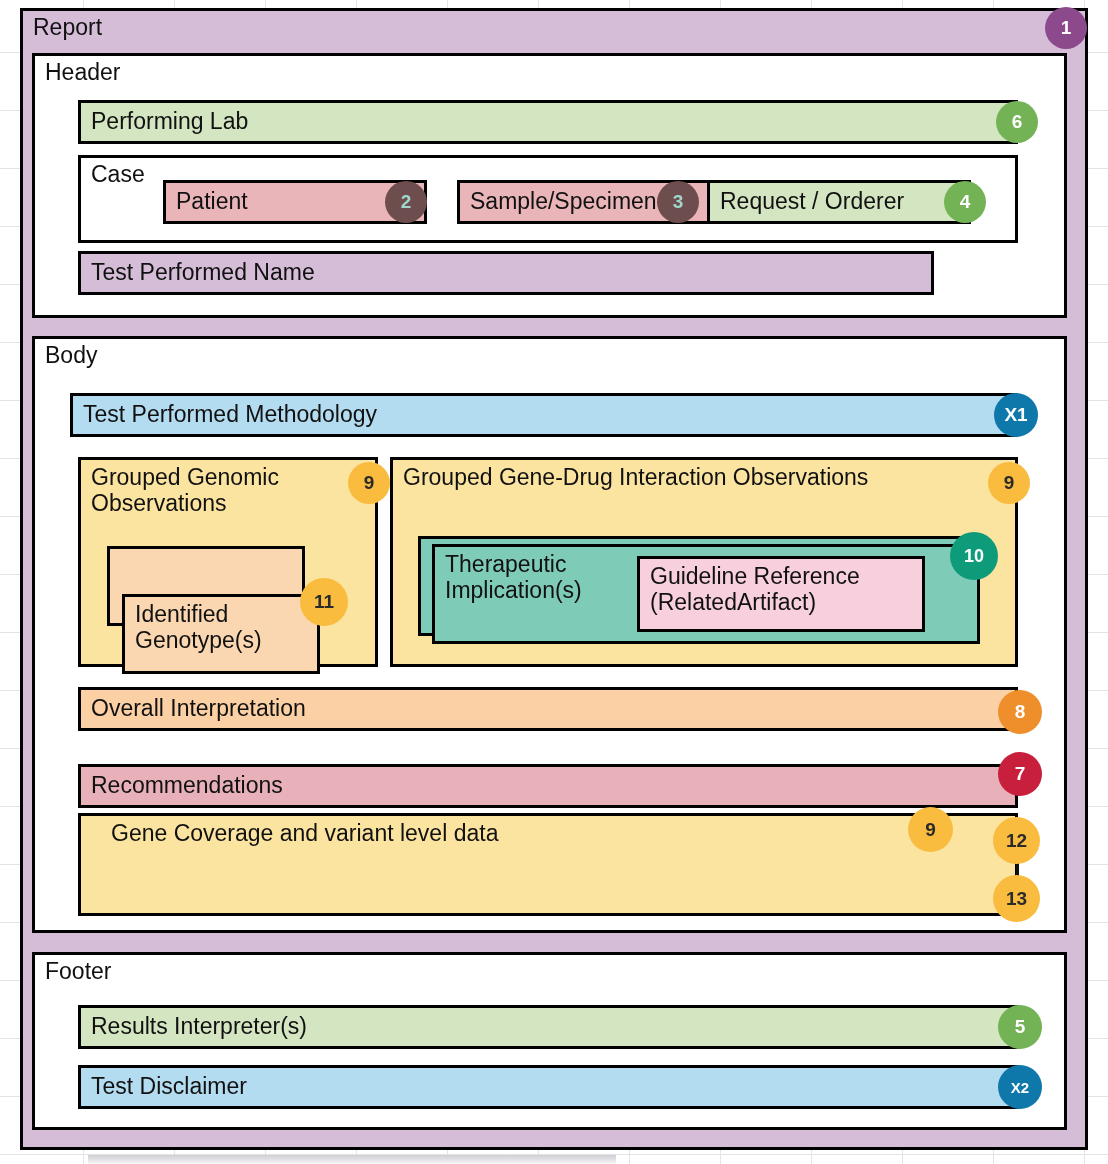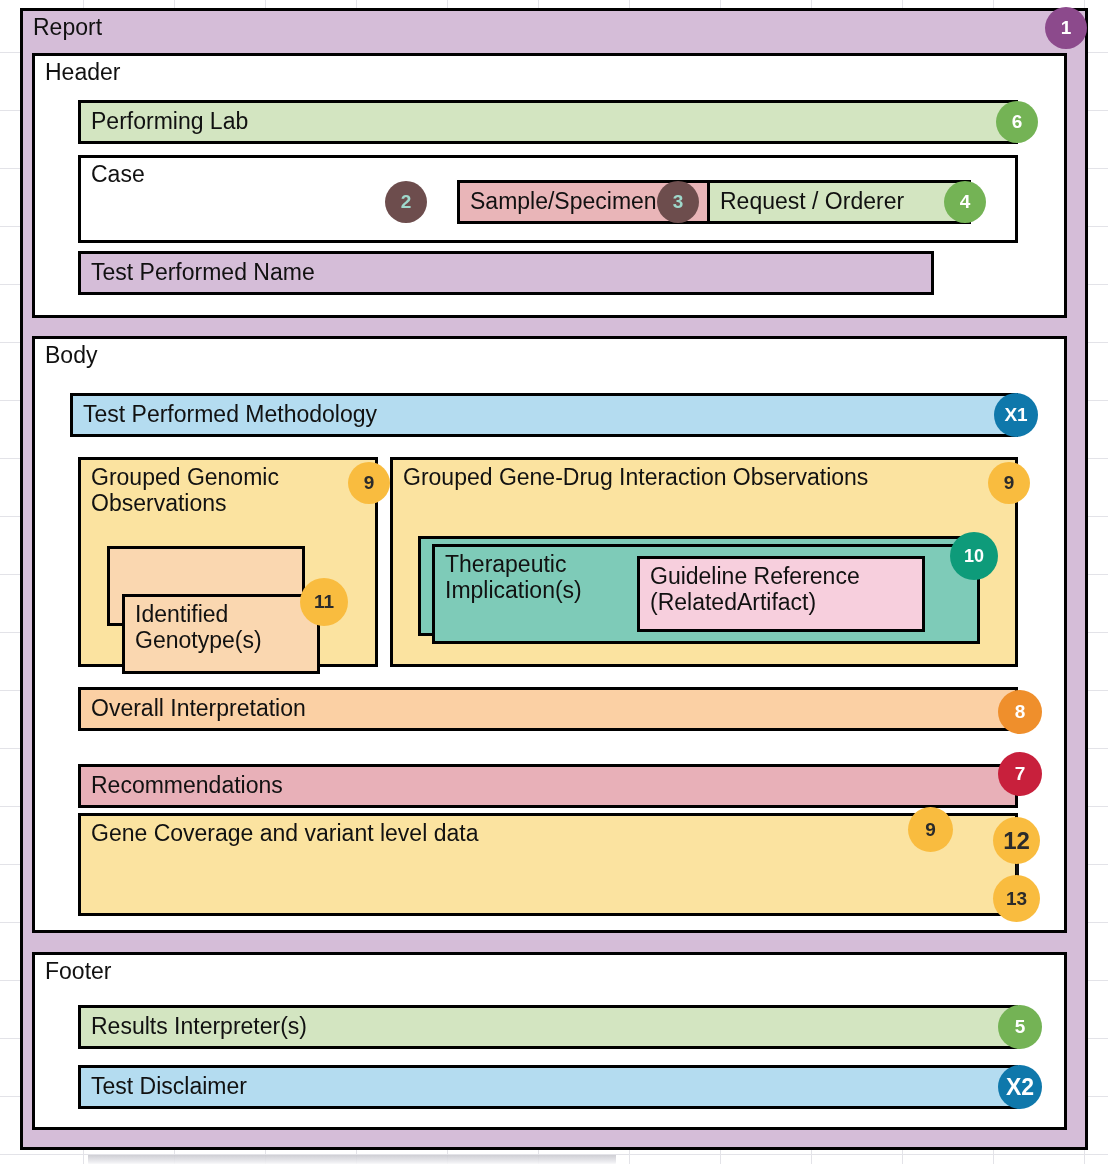--- a/index.html
+++ b/index.html
@@ -81,20 +81,23 @@
     <span class="box-label">Performing Lab</span>
   </div>
   <div class="badge" style="left:996px;top:101px;width:42px;height:42px;background:#74b355;color:#ffffff;font-size:19px;">
     <span>6</span>
   </div>
 
   <div class="container" style="left:78px;top:155px;width:940px;height:88px;background:#ffffff;">
     <div class="title">Case</div>
   </div>
 
+  <div class="box" style="left:163px;top:180px;width:264px;height:44px;background:#e9b5b8;">
+    <span class="box-label">Patient</span>
+  </div>
   <div class="badge" style="left:385px;top:181px;width:42px;height:42px;background:#6d4d4d;color:#9fd8cb;font-size:19px;">
     <span>2</span>
   </div>
 
   <div class="box" style="left:457px;top:180px;width:264px;height:44px;background:#e9b5b8;">
     <span class="box-label">Sample/Specimen</span>
   </div>
   <div class="badge" style="left:657px;top:181px;width:42px;height:42px;background:#6d4d4d;color:#9fd8cb;font-size:19px;">
     <span>3</span>
   </div>
@@ -167,48 +170,48 @@
     <span>8</span>
   </div>
 
   <div class="box" style="left:78px;top:750px;width:940px;height:44px;background:#e8b0b8;margin-top:14px;">
     <span class="box-label">Recommendations</span>
   </div>
   <div class="badge" style="left:998px;top:752px;width:44px;height:44px;background:#c8203c;color:#ffffff;font-size:19px;">
     <span>7</span>
   </div>
 
-  <div class="box label-top" style="left:78px;top:813px;width:940px;height:103px;background:#fbe3a0;">
+  <div class="box label-top" style="left:78px;top:813px;width:940px;height:103px;background:#fbe3a0;padding-left:20px;">
     <span class="box-label">Gene Coverage and variant level data</span>
   </div>
 
   <div style="position:absolute;left:1016px;top:860px;width:3px;height:42px;background:#111111;z-index:30;"></div>
   <div class="badge" style="left:908px;top:807px;width:45px;height:45px;background:#f9bc3f;color:#2b2b2b;font-size:19px;">
     <span>9</span>
   </div>
-  <div class="badge" style="left:993px;top:817px;width:47px;height:47px;background:#f9bc3f;color:#2b2b2b;font-size:24px;">
+  <div class="badge" style="left:993px;top:817px;width:47px;height:47px;background:#f9bc3f;color:#2b2b2b;font-size:19px;">
     <span>12</span>
   </div>
   <div class="badge" style="left:993px;top:875px;width:47px;height:47px;background:#f9bc3f;color:#2b2b2b;font-size:19px;">
     <span>13</span>
   </div>
 
   <div class="container" style="left:32px;top:952px;width:1035px;height:178px;background:#ffffff;">
     <div class="title">Footer</div>
   </div>
 
   <div class="box" style="left:78px;top:1005px;width:940px;height:44px;background:#d3e5c1;">
     <span class="box-label">Results Interpreter(s)</span>
   </div>
   <div class="badge" style="left:998px;top:1005px;width:44px;height:44px;background:#74b355;color:#ffffff;font-size:19px;">
     <span>5</span>
   </div>
 
   <div class="box" style="left:78px;top:1065px;width:940px;height:44px;background:#b4dcf0;">
     <span class="box-label">Test Disclaimer</span>
   </div>
-  <div class="badge" style="left:998px;top:1065px;width:44px;height:44px;background:#0f78ab;color:#ffffff;font-size:23px;">
+  <div class="badge" style="left:998px;top:1065px;width:44px;height:44px;background:#0f78ab;color:#ffffff;font-size:15px;">
     <span>X2</span>
   </div>
 
   <div id="page-shadow"></div>
 
 </div>
 
 </body></html>

